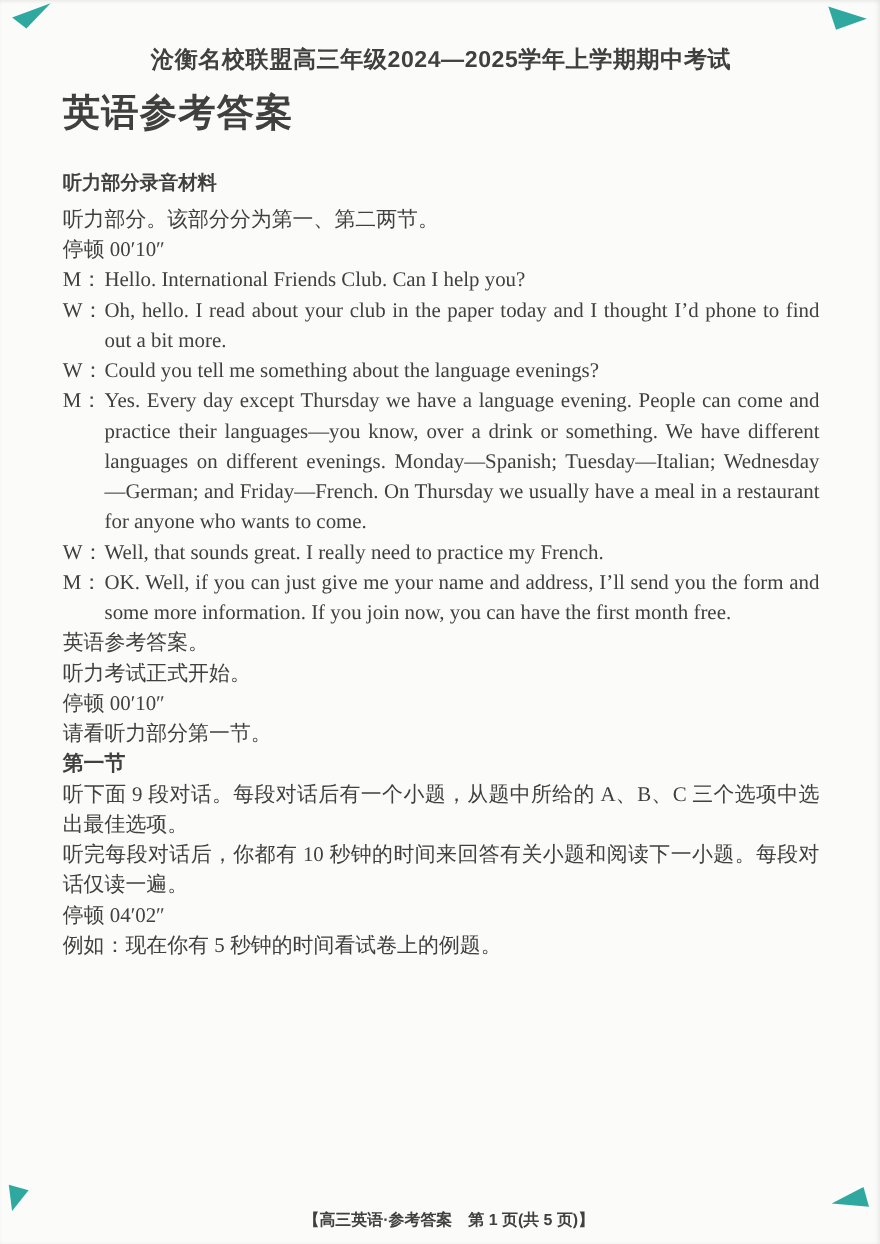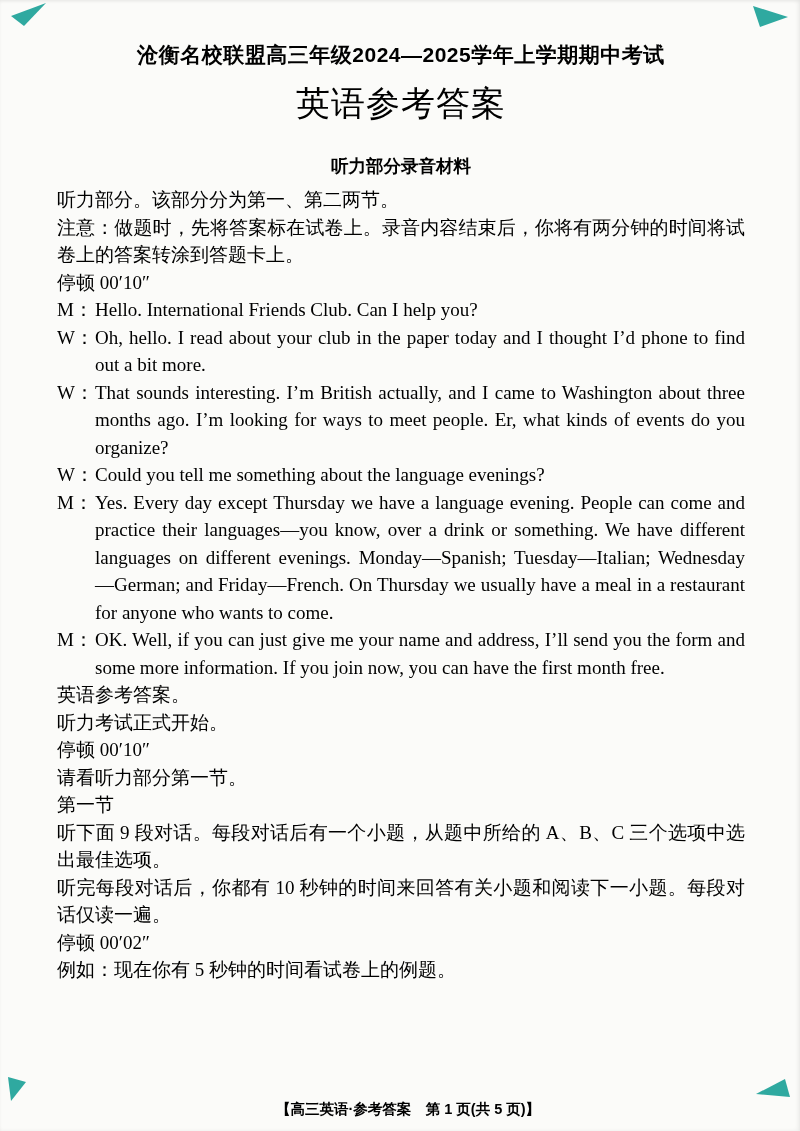--- a/index.html
+++ b/index.html
@@ -2,50 +2,49 @@
 <html><head>
 <meta charset="utf-8">
 <style>
   * { box-sizing: border-box; }
   html, body { margin: 0; padding: 0; background: #e8e8e6; }
   .page {
     width: 800px; height: 1131px;
     margin: 0 auto;
     position: relative;
     background: #fbfbf9;
-    color: #000000;
+    color: #404040;
     font-family: "Liberation Serif", "DejaVu Serif", serif;
     overflow: hidden;
     box-shadow: inset -2px 0 4px rgba(0,0,0,0.06), inset 0 2px 3px rgba(0,0,0,0.04);
   }
   .content {
     position: absolute;
     top: 40px; left: 57px; right: 55px;
   }
   .title {
     margin: 0;
     text-align: center;
     font-size: 21px;
     line-height: 30px;
     font-weight: 700;
     font-family: "Liberation Sans", "DejaVu Sans", sans-serif;
     letter-spacing: 0.5px;
   }
   .subtitle {
     margin: 10px 0 0 0;
-    text-align: center;
+    text-align: left;
     font-size: 34px;
     line-height: 46px;
-    font-weight: 400;
+    font-weight: 700;
     font-family: "Liberation Sans", "DejaVu Sans", sans-serif;
     letter-spacing: 1px;
   }
   .section-heading {
     margin: 28px 0 8px 0;
-    text-align: center;
     font-size: 17.5px;
     line-height: 24px;
     font-weight: 700;
     font-family: "Liberation Sans", "DejaVu Sans", sans-serif;
   }
   .transcript { }
   .line {
     margin: 0;
     font-size: 19px;
     line-height: 27.5px;
@@ -54,21 +53,21 @@
   .line.dialogue {
     padding-left: 38px;
     text-indent: -38px;
   }
   .speaker {
     display: inline-block;
     width: 38px;
     text-indent: 0;
   }
   .line.bold {
-    font-weight: 400;
+    font-weight: 700;
     font-family: "Liberation Sans", "DejaVu Sans", sans-serif;
   }
   .footer {
     position: absolute;
     left: 16px; right: 0; bottom: 12px;
     text-align: center;
     font-size: 14.5px;
     font-weight: 700;
     font-family: "Liberation Sans", "DejaVu Sans", sans-serif;
   }
@@ -95,35 +94,34 @@
   <svg class="corner br" width="40" height="24" viewBox="0 0 40 24">
     <polygon points="4,17 33,2 38,20" fill="#2FA9A0"></polygon>
   </svg>
 
   <div class="content">
     <h1 class="title">沧衡名校联盟高三年级2024—2025学年上学期期中考试</h1>
     <h2 class="subtitle">英语参考答案</h2>
     <h3 class="section-heading">听力部分录音材料</h3>
     <div class="transcript">
         <p class="line">听力部分。该部分分为第一、第二两节。</p>
-        <p class="line">注意：做题时，先将答案标在试卷上。录音内容结束后，你将有两分钟的时间将试卷上的答案转涂到答题卡上。</p>
         <p class="line">停顿 00′10″</p>
         <p class="line dialogue"><span class="speaker">M：</span>Hello. International Friends Club. Can I help you?</p>
         <p class="line dialogue"><span class="speaker">W：</span>Oh, hello. I read about your club in the paper today and I thought I’d phone to find out a bit more.</p>
-        <p class="line dialogue"><span class="speaker">W：</span>That sounds interesting. I’m British actually, and I came to Washington about three months ago. I’m looking for ways to meet people. Er, what kinds of events do you organize?</p>
         <p class="line dialogue"><span class="speaker">W：</span>Could you tell me something about the language evenings?</p>
         <p class="line dialogue"><span class="speaker">M：</span>Yes. Every day except Thursday we have a language evening. People can come and practice their languages—you know, over a drink or something. We have different languages on different evenings. Monday—Spanish; Tuesday—Italian; Wednesday—German; and Friday—French. On Thursday we usually have a meal in a restaurant for anyone who wants to come.</p>
+        <p class="line dialogue"><span class="speaker">W：</span>Well, that sounds great. I really need to practice my French.</p>
         <p class="line dialogue"><span class="speaker">M：</span>OK. Well, if you can just give me your name and address, I’ll send you the form and some more information. If you join now, you can have the first month free.</p>
         <p class="line">英语参考答案。</p>
         <p class="line">听力考试正式开始。</p>
         <p class="line">停顿 00′10″</p>
         <p class="line">请看听力部分第一节。</p>
         <p class="line bold">第一节</p>
         <p class="line">听下面 9 段对话。每段对话后有一个小题，从题中所给的 A、B、C 三个选项中选出最佳选项。</p>
         <p class="line">听完每段对话后，你都有 10 秒钟的时间来回答有关小题和阅读下一小题。每段对话仅读一遍。</p>
-        <p class="line">停顿 00′02″</p>
+        <p class="line">停顿 04′02″</p>
         <p class="line">例如：现在你有 5 秒钟的时间看试卷上的例题。</p>
       </div>
   </div>
 
   <div class="footer">【高三英语·参考答案　第 1 页(共 5 页)】</div>
 
 </div>
 
 </body></html>

